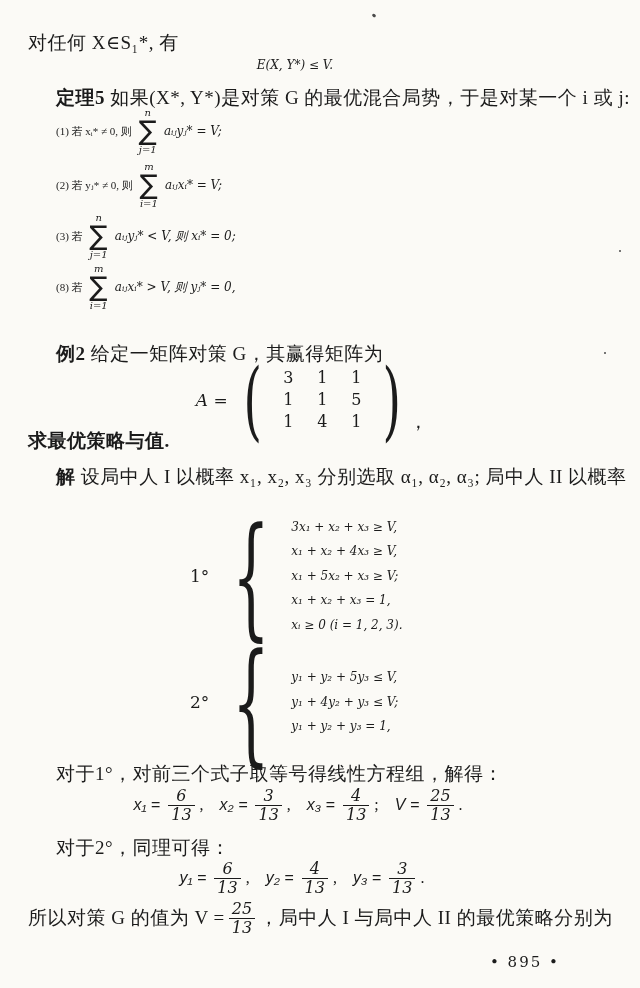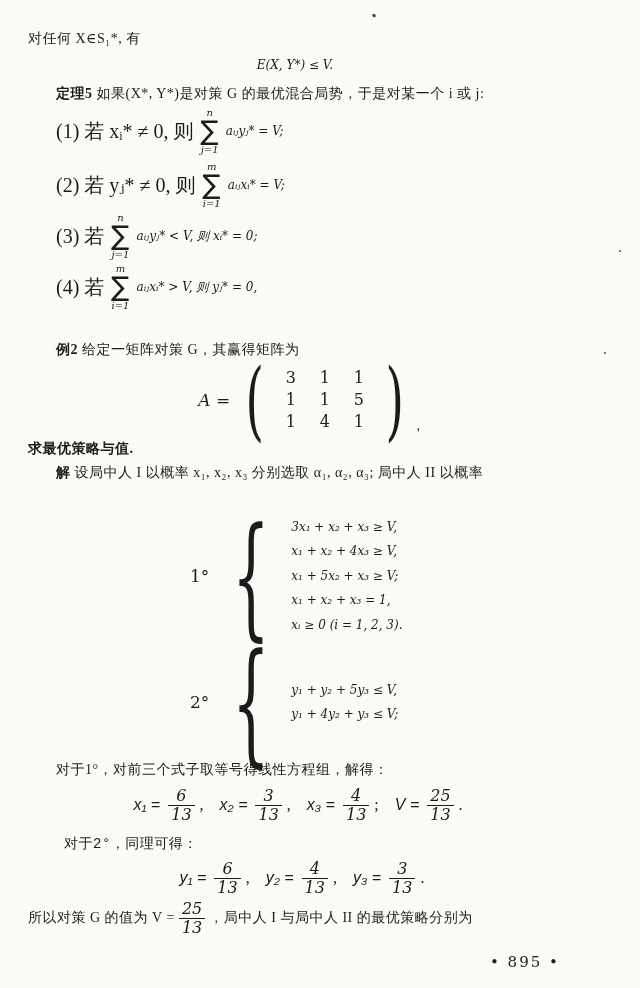--- a/index.html
+++ b/index.html
@@ -2,24 +2,24 @@
 <html><head>
 <meta charset="utf-8">
 <style>
   html,body{margin:0;padding:0;background:#fbfaf6;}
   .page{
     position:relative;width:640px;height:988px;background:#fbfaf6;
     color:#1b1b1b;overflow:hidden;
     font-family:"Liberation Serif","DejaVu Serif",serif;
   }
   .abs{position:absolute;}
-  .cjk{font-size:14px;letter-spacing:0.5px;white-space:nowrap;}
+  .cjk{font-size:19px;letter-spacing:0.5px;white-space:nowrap;}
   .bold{font-weight:bold;}
   .mline{font-family:"DejaVu Serif",serif;font-style:italic;font-size:12px;white-space:nowrap;}
-  .mixed{font-size:20px;white-space:nowrap;}
+  .mixed{font-size:11px;white-space:nowrap;}
   .centerrow{left:0;width:640px;display:flex;justify-content:center;align-items:center;}
   .itemrow{display:flex;align-items:center;}
   .sum{display:inline-flex;flex-direction:column;align-items:center;line-height:1;margin:0 7px;}
   .sum .lim{font-size:10px;font-style:italic;font-family:"DejaVu Serif",serif;line-height:1.1;}
   .sum .sigma{font-size:27px;line-height:0.95;font-style:normal;font-family:"DejaVu Sans",sans-serif;}
   .frac{display:inline-flex;flex-direction:column;align-items:center;line-height:1.12;
         font-style:italic;font-family:"DejaVu Serif",serif;margin:0 4px;}
   .frac .num{padding:0 3px;}
   .frac .den{border-top:1.4px solid #1b1b1b;padding:0 3px;}
   .brace{display:inline-block;font-size:132px;line-height:1;font-style:normal;
@@ -84,21 +84,21 @@
     <span class="mixed">(3) 若</span>
     <span class="sum">
       <span class="lim">n</span>
       <span class="sigma">∑</span>
       <span class="lim">j=1</span>
     </span>
     <span class="mline">aᵢⱼyⱼ* &lt; V, 则 xᵢ* = 0;</span>
   </div>
 
   <div class="abs itemrow" style="left:56px;top:262px;height:50px;">
-    <span class="mixed">(4) 若</span>
+    <span class="mixed">(8) 若</span>
     <span class="sum">
       <span class="lim">m</span>
       <span class="sigma">∑</span>
       <span class="lim">i=1</span>
     </span>
     <span class="mline">aᵢⱼxᵢ* &gt; V, 则 yⱼ* = 0,</span>
   </div>
 
 
   <div class="abs cjk" style="left:56px;top:341px;">
@@ -117,21 +117,21 @@
       <span>1</span>
       <span>5</span>
       <span>1</span>
       <span>4</span>
       <span>1</span>
     </span>
     <span class="paren">)</span>
     <span class="cjk" style="align-self:flex-end;">，</span>
   </div>
 
-  <div class="abs cjk bold" style="left:28px;top:440px;">求最优策略与值.</div>
+  <div class="abs cjk bold" style="left:28px;top:428px;">求最优策略与值.</div>
 
   <div class="abs cjk" style="left:56px;top:464px;text-align:right;">
     <span class="bold">解</span>
     <span>设局中人 I 以概率 x₁, x₂, x₃ 分别选取 α₁, α₂, α₃; 局中人 II 以概率</span>
   </div>
 
   <div class="abs itemrow" style="left:190px;top:510px;">
     <span class="syslabel">1°</span>
     <span class="brace">{</span>
     <span class="eqcol">
@@ -142,20 +142,21 @@
       <span class="mline">xᵢ ≥ 0 (i = 1, 2, 3).</span>
     </span>
   </div>
 
   <div class="abs itemrow" style="left:190px;top:636px;">
     <span class="syslabel">2°</span>
     <span class="brace">{</span>
     <span class="eqcol">
       <span class="mline">y₁ + y₂ + 5y₃ ≤ V,</span>
       <span class="mline">y₁ + 4y₂ + y₃ ≤ V;</span>
+      <span class="mline">y₁ + y₂ + y₃ = 1,</span>
     </span>
   </div>
 
   <div class="abs cjk" style="left:56px;top:761px;">对于1°，对前三个式子取等号得线性方程组，解得：</div>
 
   <div class="abs centerrow resrow" style="top:785px;height:40px;transform:translateX(-22px);">
     <span class="resunit">
       <span class="lhs">x₁ =</span>
       <span class="frac">
         <span class="num">6</span>
@@ -182,21 +183,21 @@
     <span class="resunit" style="margin-right:0;">
       <span class="lhs">V =</span>
       <span class="frac">
         <span class="num">25</span>
         <span class="den">13</span>
       </span>
       <span class="sep">.</span>
     </span>
   </div>
 
-  <div class="abs cjk" style="left:64px;top:835px;font-family:Liberation Mono, monospace;">对于2°，同理可得：</div>
+  <div class="abs cjk" style="left:56px;top:835px;">对于2°，同理可得：</div>
 
   <div class="abs centerrow resrow" style="top:858px;height:40px;transform:translateX(-18px);">
     <span class="resunit">
       <span class="lhs">y₁ =</span>
       <span class="frac">
         <span class="num">6</span>
         <span class="den">13</span>
       </span>
       <span class="sep">,</span>
     </span>

